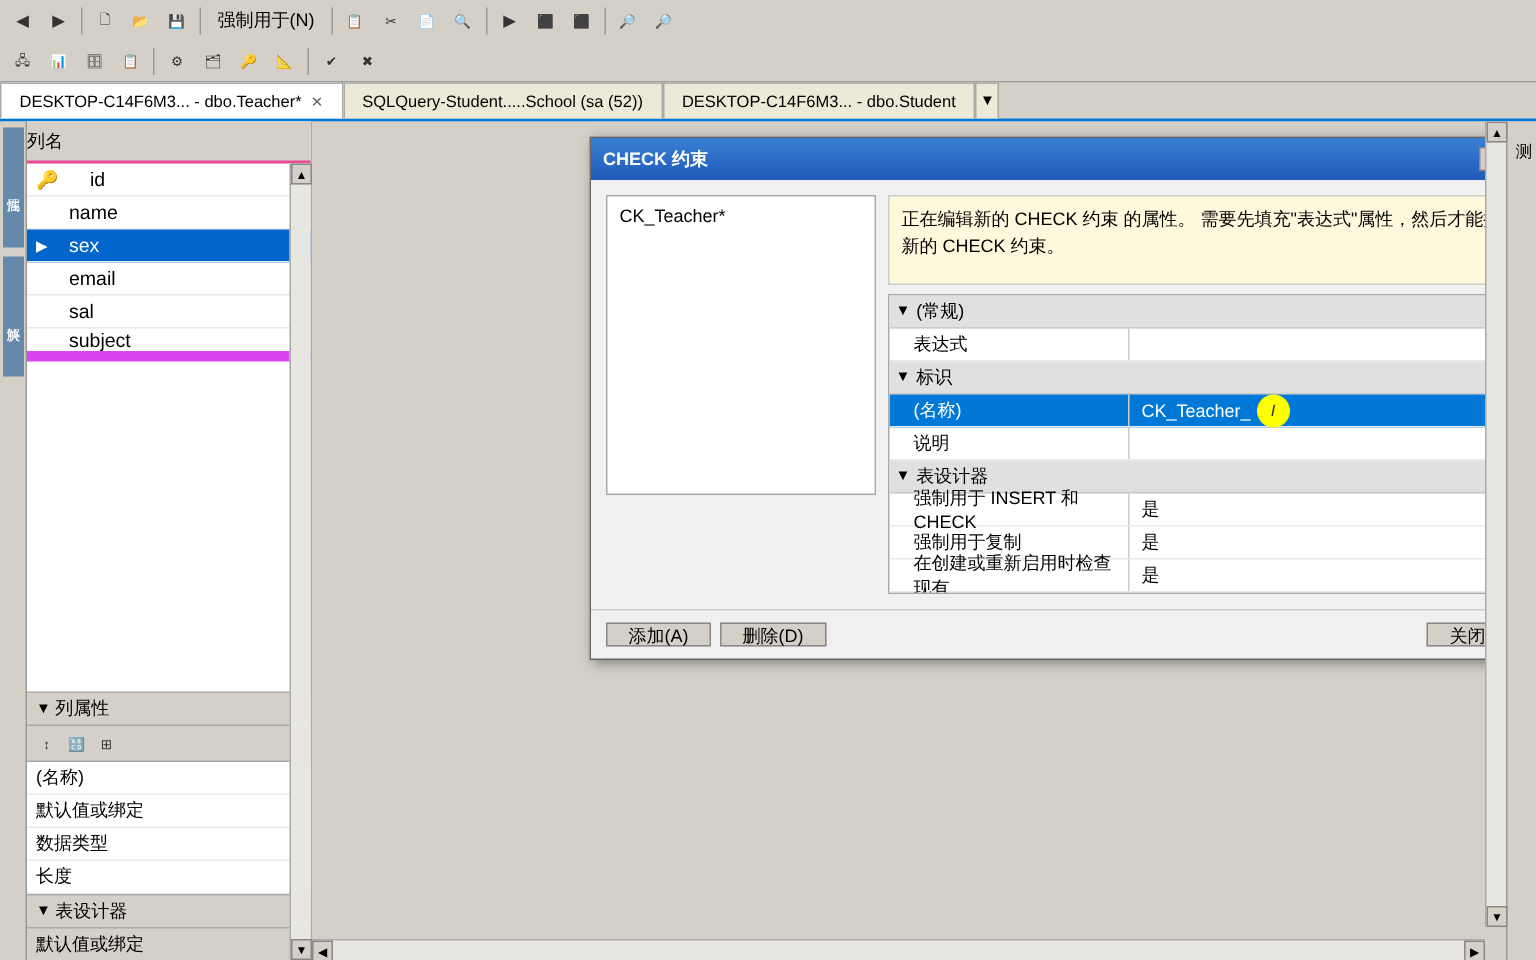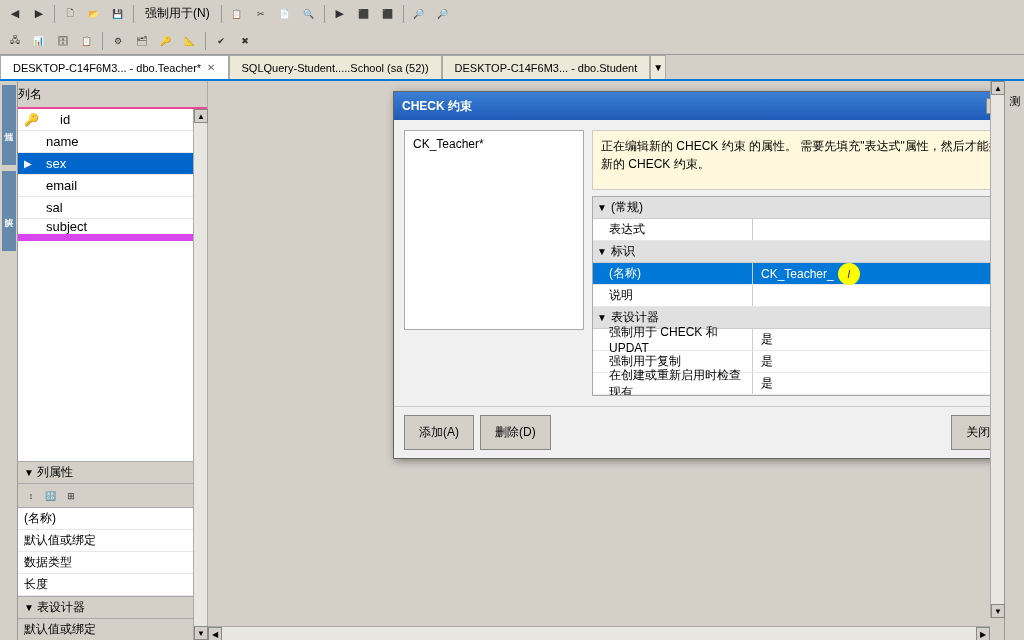--- a/index.html
+++ b/index.html
@@ -276,21 +276,21 @@
     }
     .dialog-footer {
       display: flex;
       justify-content: space-between;
       align-items: center;
       padding: 8px 10px;
       border-top: 1px solid #ccc;
     }
     .dialog-footer-left { display: flex; gap: 6px; }
     .dlg-btn {
-      height: 35px;
+      height: 16px;
       padding: 0 14px;
       background: #d4d0c8;
       border: 1px solid #888;
       cursor: pointer;
       font-size: 12px;
       color: #000;
     }
     .dlg-btn.primary {
       background: #d4d0c8;
     }
@@ -501,21 +501,21 @@
             <div class="dpt-row">
               <div class="dpt-label">说明</div>
               <div class="dpt-value"></div>
             </div>
 
             <div class="dpt-section-header">
               <span class="dpt-section-toggle">▼</span>
               <span>表设计器</span>
             </div>
             <div class="dpt-row">
-              <div class="dpt-label">强制用于 CHECK 和 UPDAT</div>
+              <div class="dpt-label">强制用于 INSERT 和 CHECK</div>
               <div class="dpt-value">是</div>
             </div>
             <div class="dpt-row">
               <div class="dpt-label">强制用于复制</div>
               <div class="dpt-value">是</div>
             </div>
             <div class="dpt-row">
               <div class="dpt-label">在创建或重新启用时检查现有</div>
               <div class="dpt-value">是</div>
             </div>

